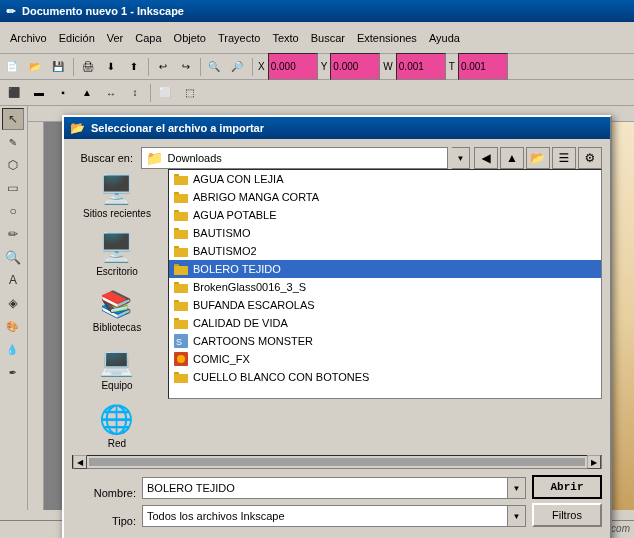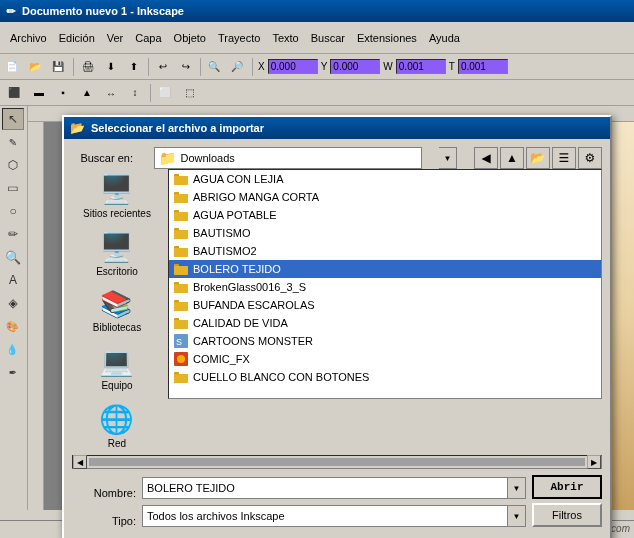--- a/index.html
+++ b/index.html
@@ -70,23 +70,23 @@
       cursor: pointer;
       font-size: 10px;
     }
     .toolbar-sep {
       width: 1px;
       height: 18px;
       background: #a0a0a0;
       margin: 0 2px;
     }
     .toolbar-input {
-      height: 15px;
+      height: 27px;
       border: 1px inset #808080;
-      background: #8b5cf6;
+      background: #ec4899;
       font-size: 10px;
       padding: 0 2px;
       width: 50px;
     }
     .toolbar-label {
       font-size: 10px;
       margin: 0 2px;
     }
 
     
@@ -196,21 +196,21 @@
     .dialog-titlebar-icon {
       margin-right: 6px;
       font-size: 12px;
     }
     .dialog-body {
       padding: 8px;
     }
     .dialog-toolbar {
       display: flex;
       align-items: center;
-      gap: 17px;
+      gap: 4px;
     }
     .dialog-label {
       font-size: 11px;
       width: 65px;
       text-align: right;
       padding-right: 4px;
     }
     .location-bar {
       display: flex;
       align-items: center;

